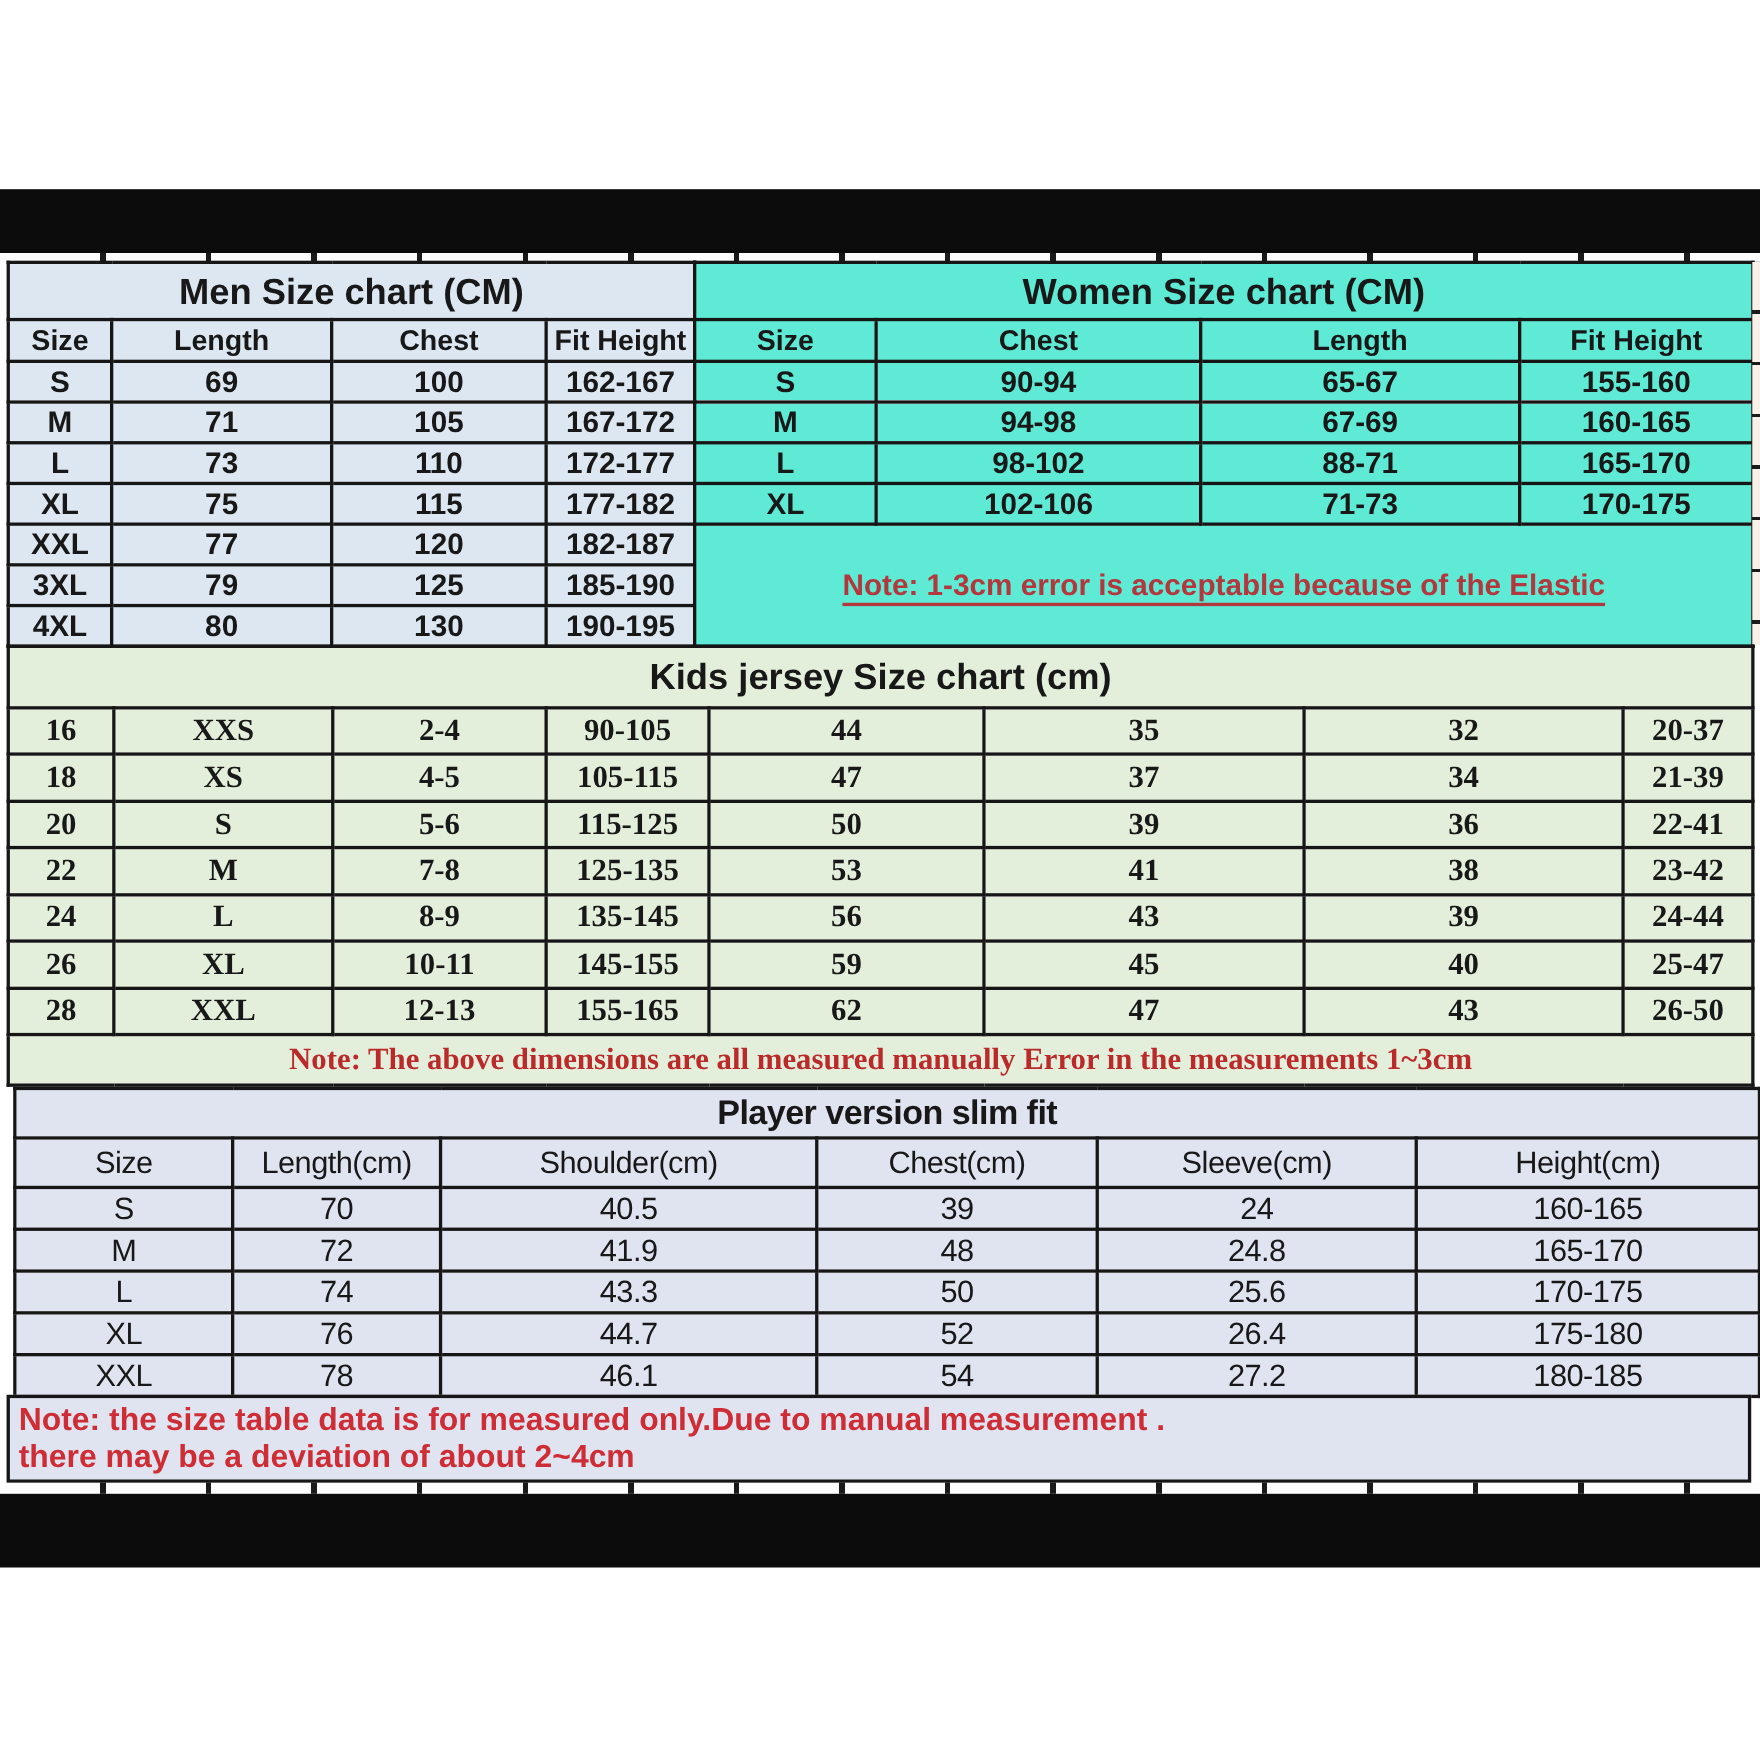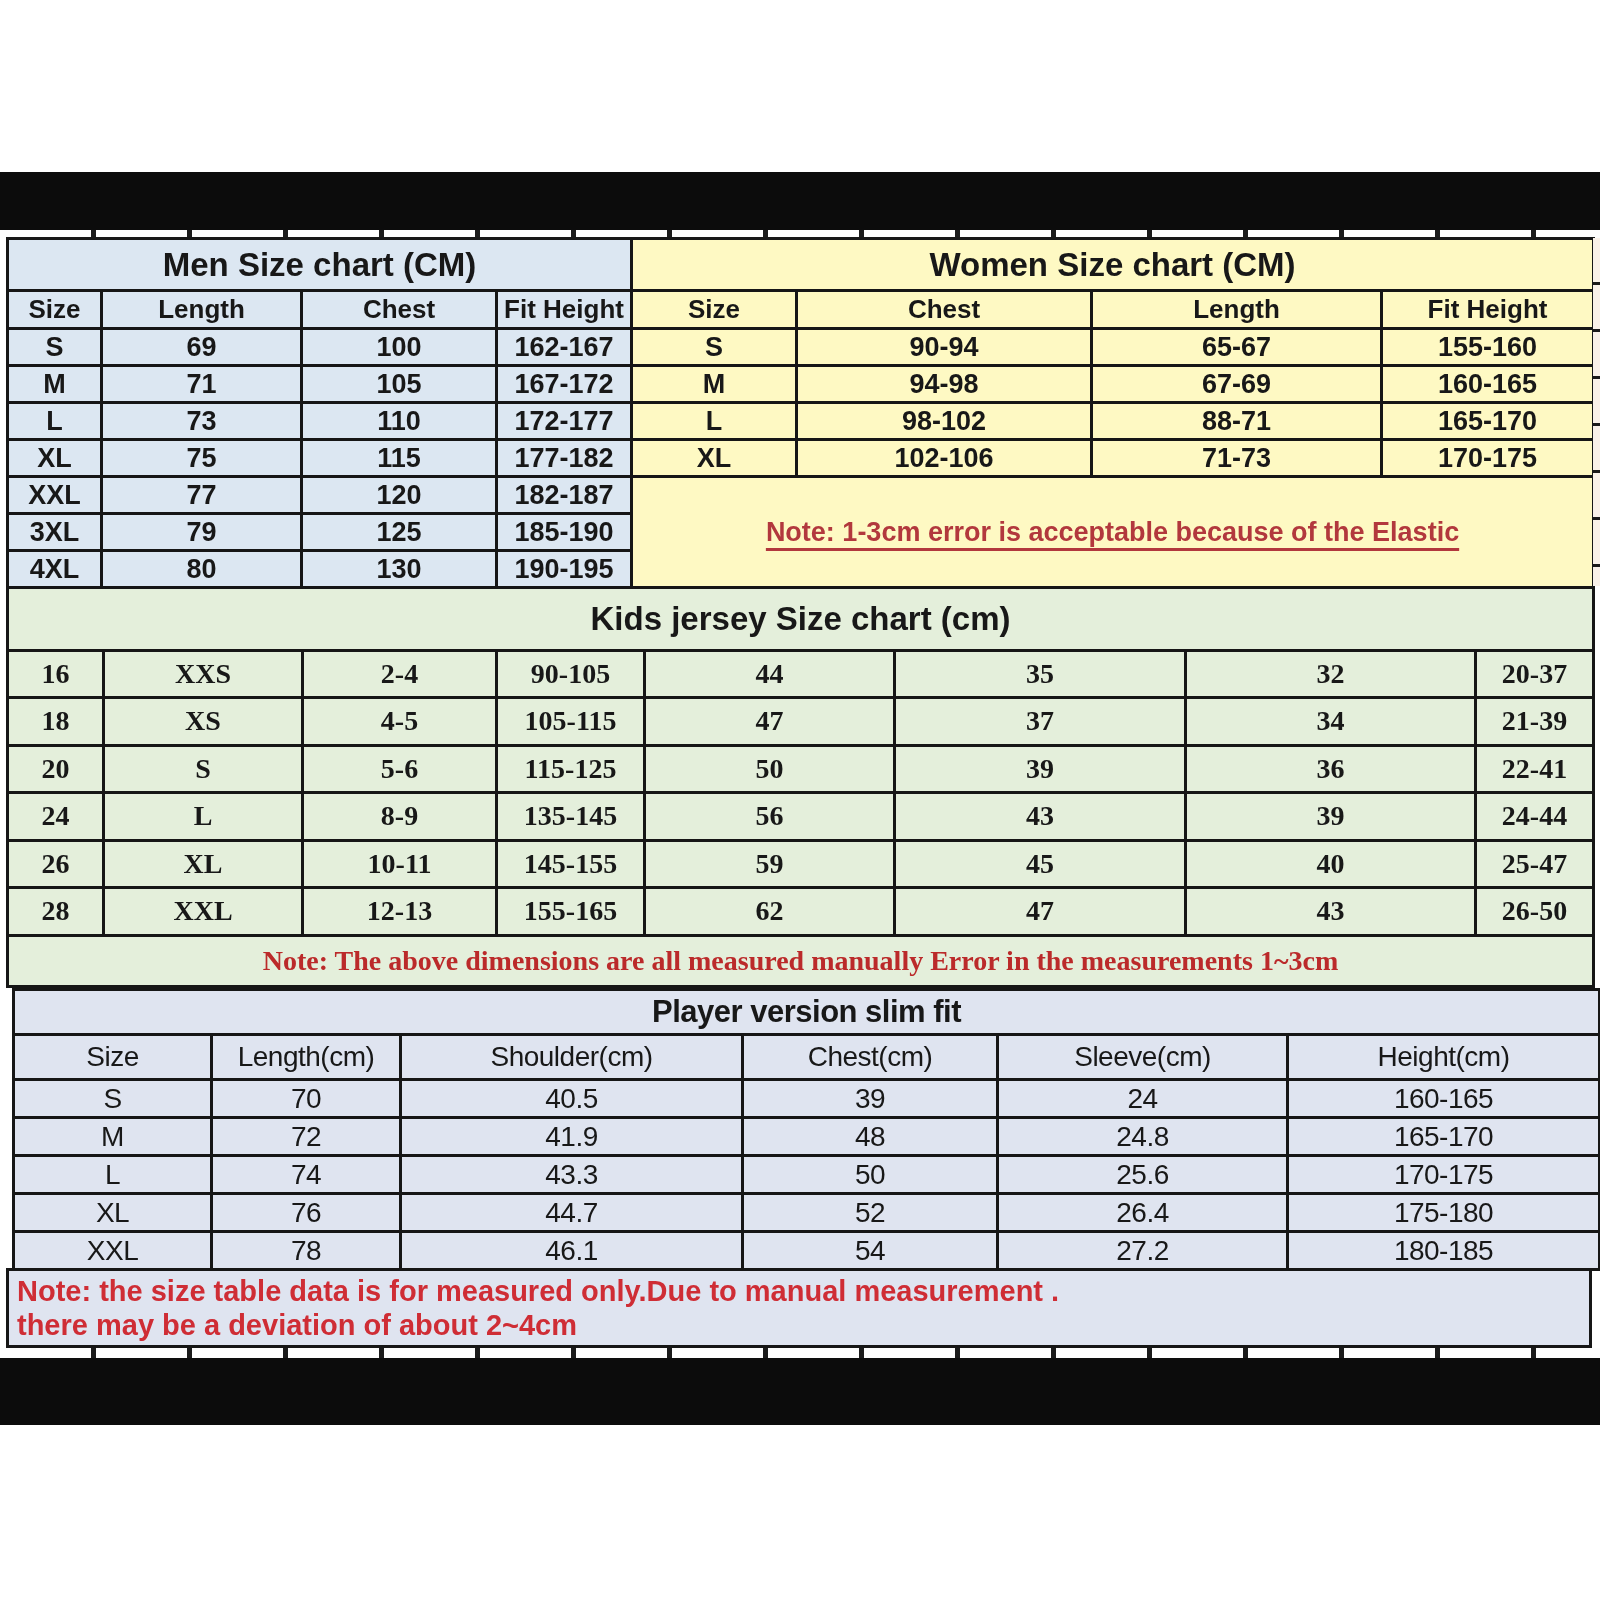--- a/index.html
+++ b/index.html
@@ -28,21 +28,21 @@
     overflow:hidden; padding:0; color:#181818;
   }
   tr.title-row  { height:52px; }
   tr.header-row { height:38px; }
   tr.data-row   { height:37px; }
   .title-cell { font-size:33px; font-weight:bold; }
 
   .men-table   { left:6px;   top:237px; width:624px;  height:349px; }
   .men-table th,  .men-table td  { background:#dce7f2; }
   .women-table { left:630px; top:237px; width:962px;  height:349px; }
-  .women-table th, .women-table td { background:#fef9c3; }
+  .women-table th, .women-table td { background:#5eead4; }
   .men-table th, .women-table th { font-size:26px; font-weight:bold; }
   .men-table td, .women-table td { font-size:27px; font-weight:bold; }
   .men-table .title-cell, .women-table .title-cell { font-size:33px; }
 
   .women-note-row { height:111px; }
   .women-note-cell { color:#b2383d; font-size:29px; font-weight:bold; }
   .women-note-cell span {
     text-decoration:underline; text-decoration-thickness:3px; text-underline-offset:7px;
   }
 
@@ -236,20 +236,30 @@
       <td>20</td>
       <td>S</td>
       <td>5-6</td>
       <td>115-125</td>
       <td>50</td>
       <td>39</td>
       <td>36</td>
       <td>22-41</td>
     </tr>
     <tr class="data-row">
+      <td>22</td>
+      <td>M</td>
+      <td>7-8</td>
+      <td>125-135</td>
+      <td>53</td>
+      <td>41</td>
+      <td>38</td>
+      <td>23-42</td>
+    </tr>
+    <tr class="data-row">
       <td>24</td>
       <td>L</td>
       <td>8-9</td>
       <td>135-145</td>
       <td>56</td>
       <td>43</td>
       <td>39</td>
       <td>24-44</td>
     </tr>
     <tr class="data-row">

